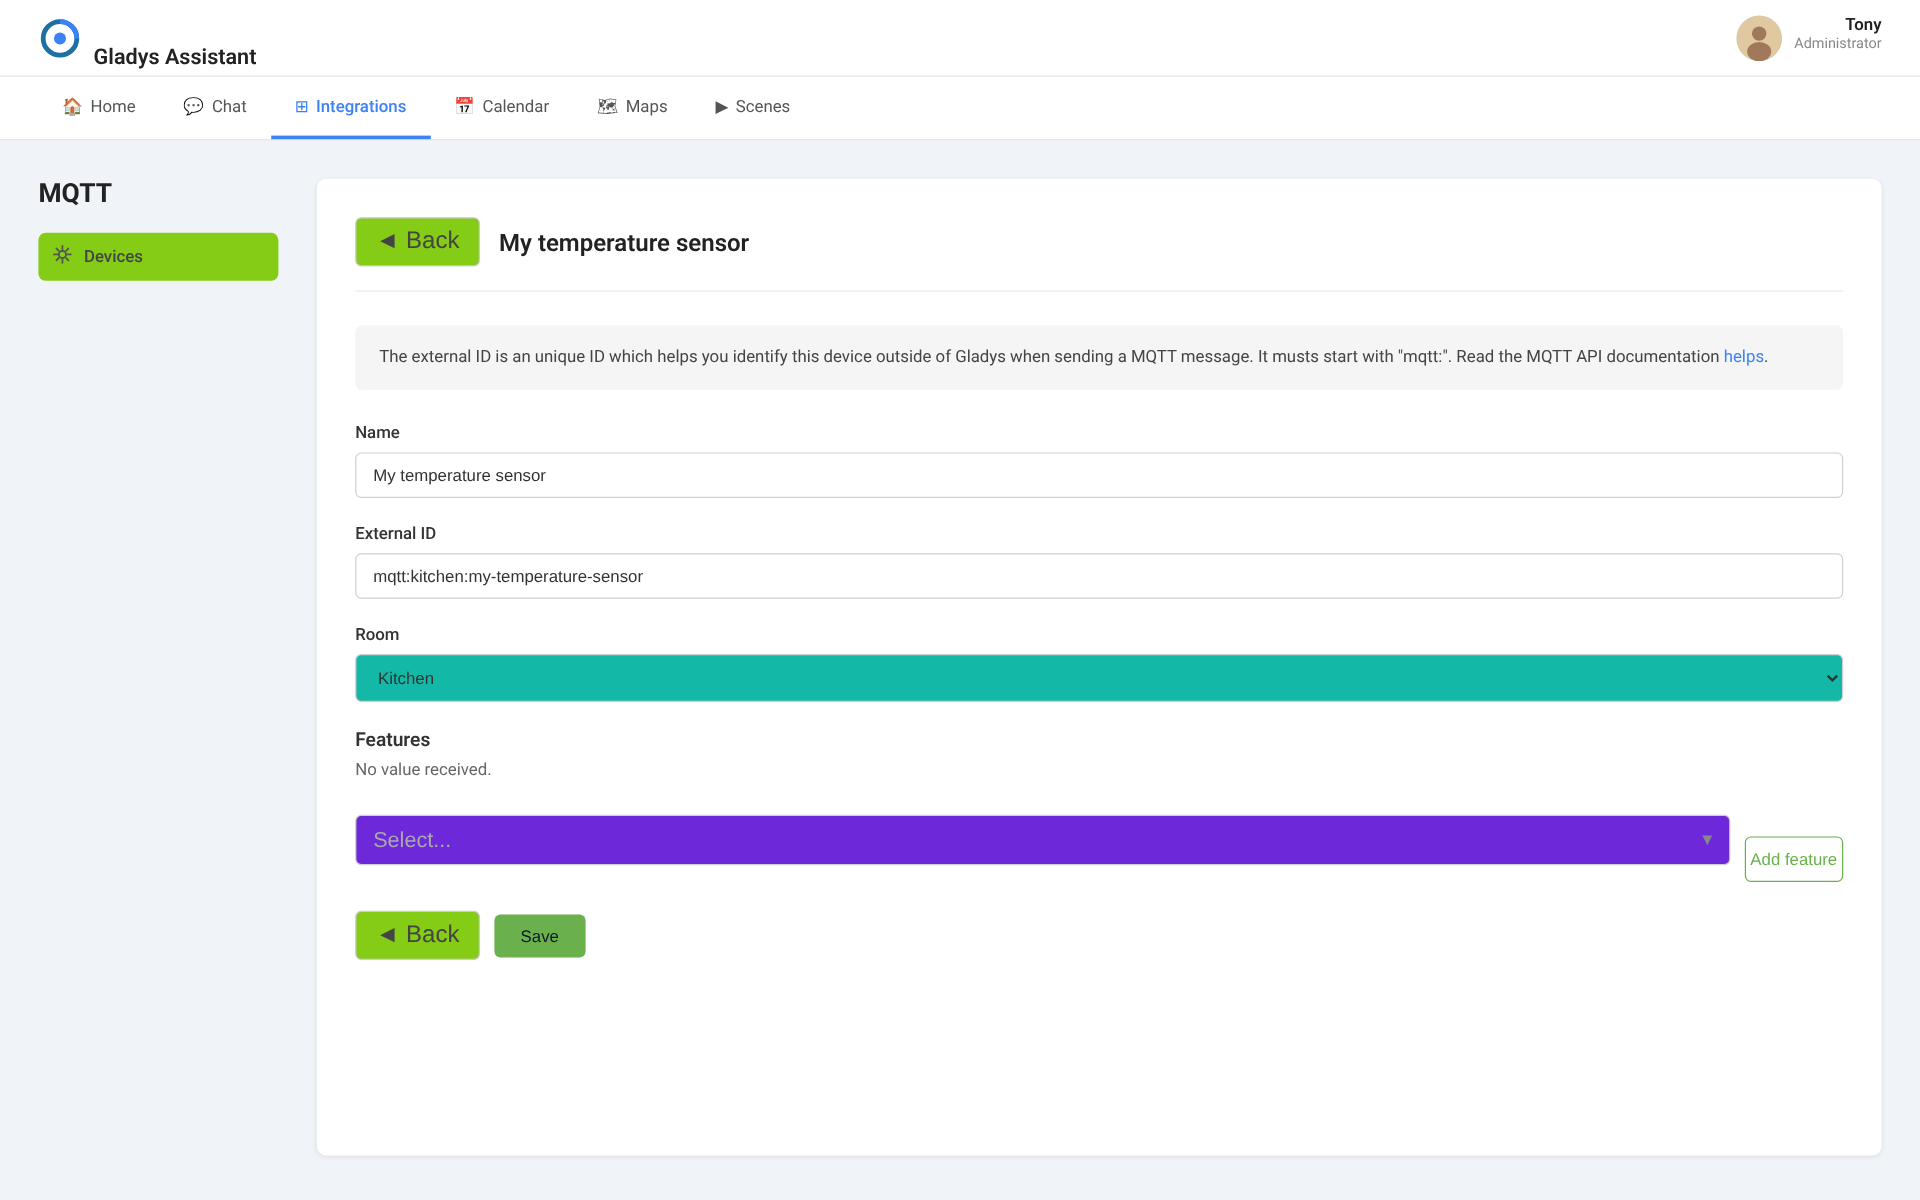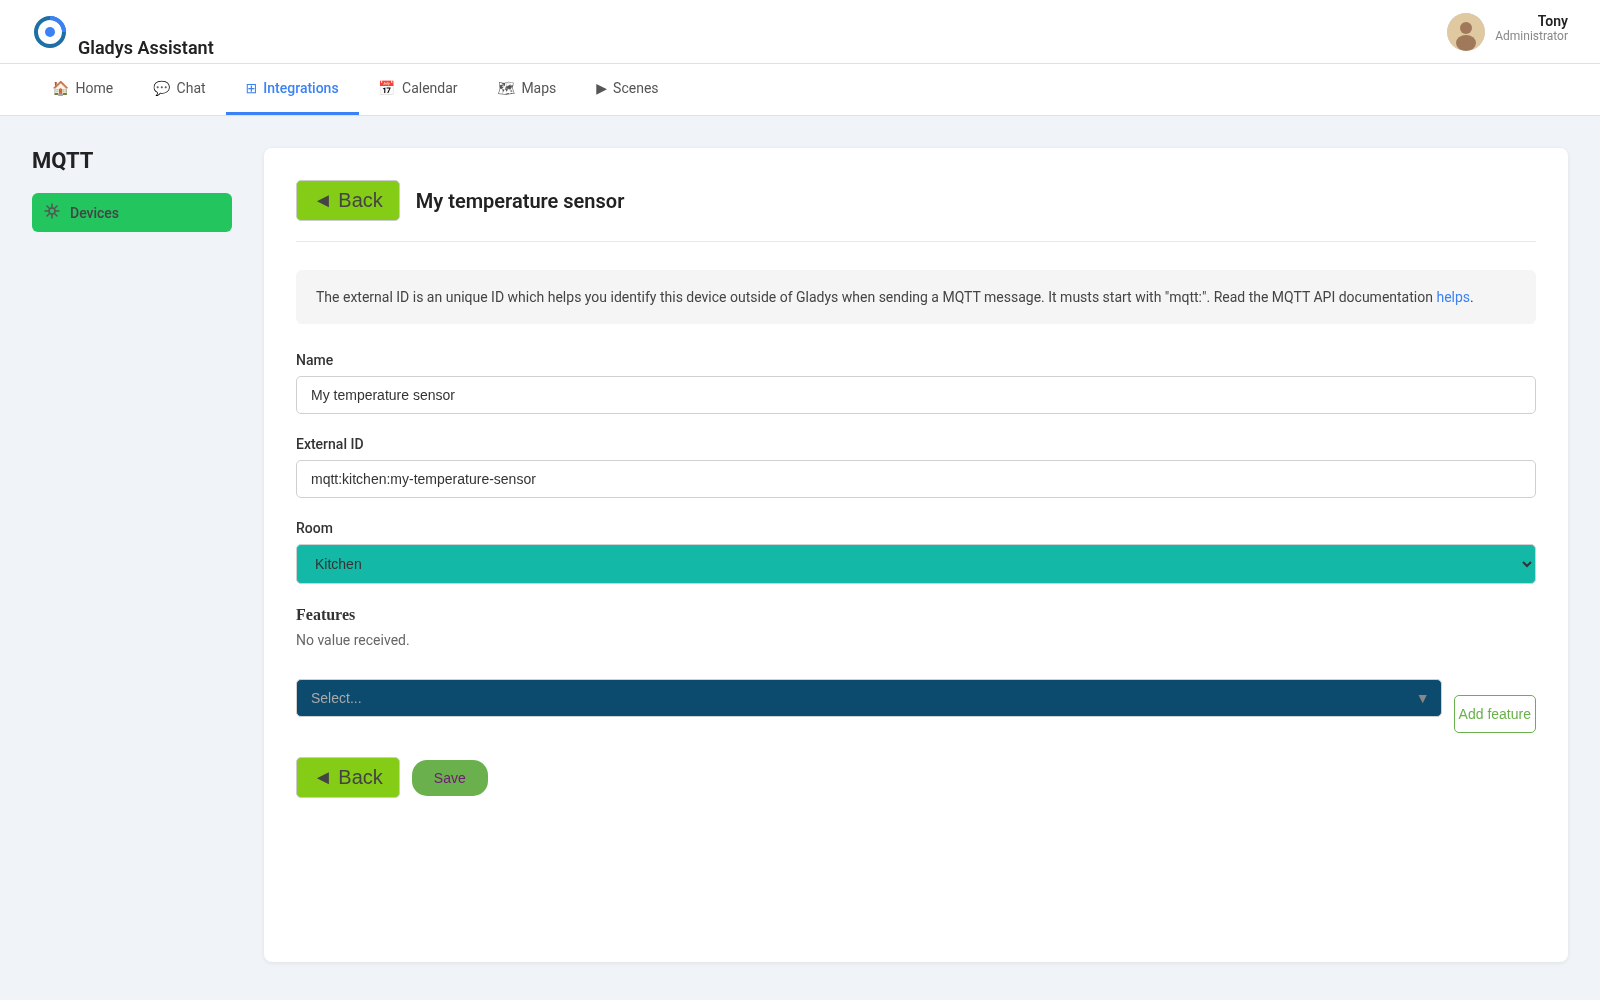--- a/index.html
+++ b/index.html
@@ -100,21 +100,21 @@
       display: flex;
       align-items: center;
       gap: 10px;
       padding: 10px 12px;
       border-radius: 6px;
       cursor: pointer;
       color: #444;
       font-size: 14px;
       margin-bottom: 4px;
     }
-    .sidebar-item.active { background: #22c55e; font-weight: 500; }
+    .sidebar-item.active { background: #84cc16; font-weight: 500; }
 
     
     .main {
       flex: 1;
       background: #fff;
       border-radius: 8px;
       padding: 32px;
       box-shadow: 0 1px 4px rgba(0,0,0,0.08);
     }
 
@@ -188,21 +188,20 @@
       cursor: pointer;
       outline: none;
     }
 
     
     .features-title {
       font-size: 16px;
       font-weight: 600;
       color: #333;
       margin-bottom: 8px;
-      font-family: Liberation Serif, serif;
     }
     .no-value {
       color: #666;
       font-size: 14px;
       margin-bottom: 14px;
     }
     .feature-row {
       display: flex;
       gap: 12px;
       align-items: center;
@@ -210,23 +209,23 @@
     }
     .feature-select-wrapper {
       flex: 1;
       position: relative;
     }
     .feature-select {
       width: 100%;
       padding: 10px 14px;
       border: 1px solid #d0d0d0;
       border-radius: 5px;
-      font-size: 14px;
+      font-size: 18px;
       color: #aaa;
-      background: #0c4a6e;
+      background: #6d28d9;
       appearance: none;
       cursor: pointer;
       outline: none;
     }
     .select-chevron {
       position: absolute;
       right: 12px;
       top: 50%;
       transform: translateY(-50%);
       pointer-events: none;
@@ -247,23 +246,23 @@
 
     
     .action-row {
       display: flex;
       gap: 12px;
       align-items: center;
     }
     .save-btn {
       padding: 10px 22px;
       background: #6ab04c;
-      color: #701a75;
+      color: #0f172a;
       border: none;
-      border-radius: 15px;
+      border-radius: 5px;
       font-size: 14px;
       font-weight: 500;
       cursor: pointer;
     }
   </style>
 </head>
 <body>
 
 <header class="header">
   <div class="header-logo">

